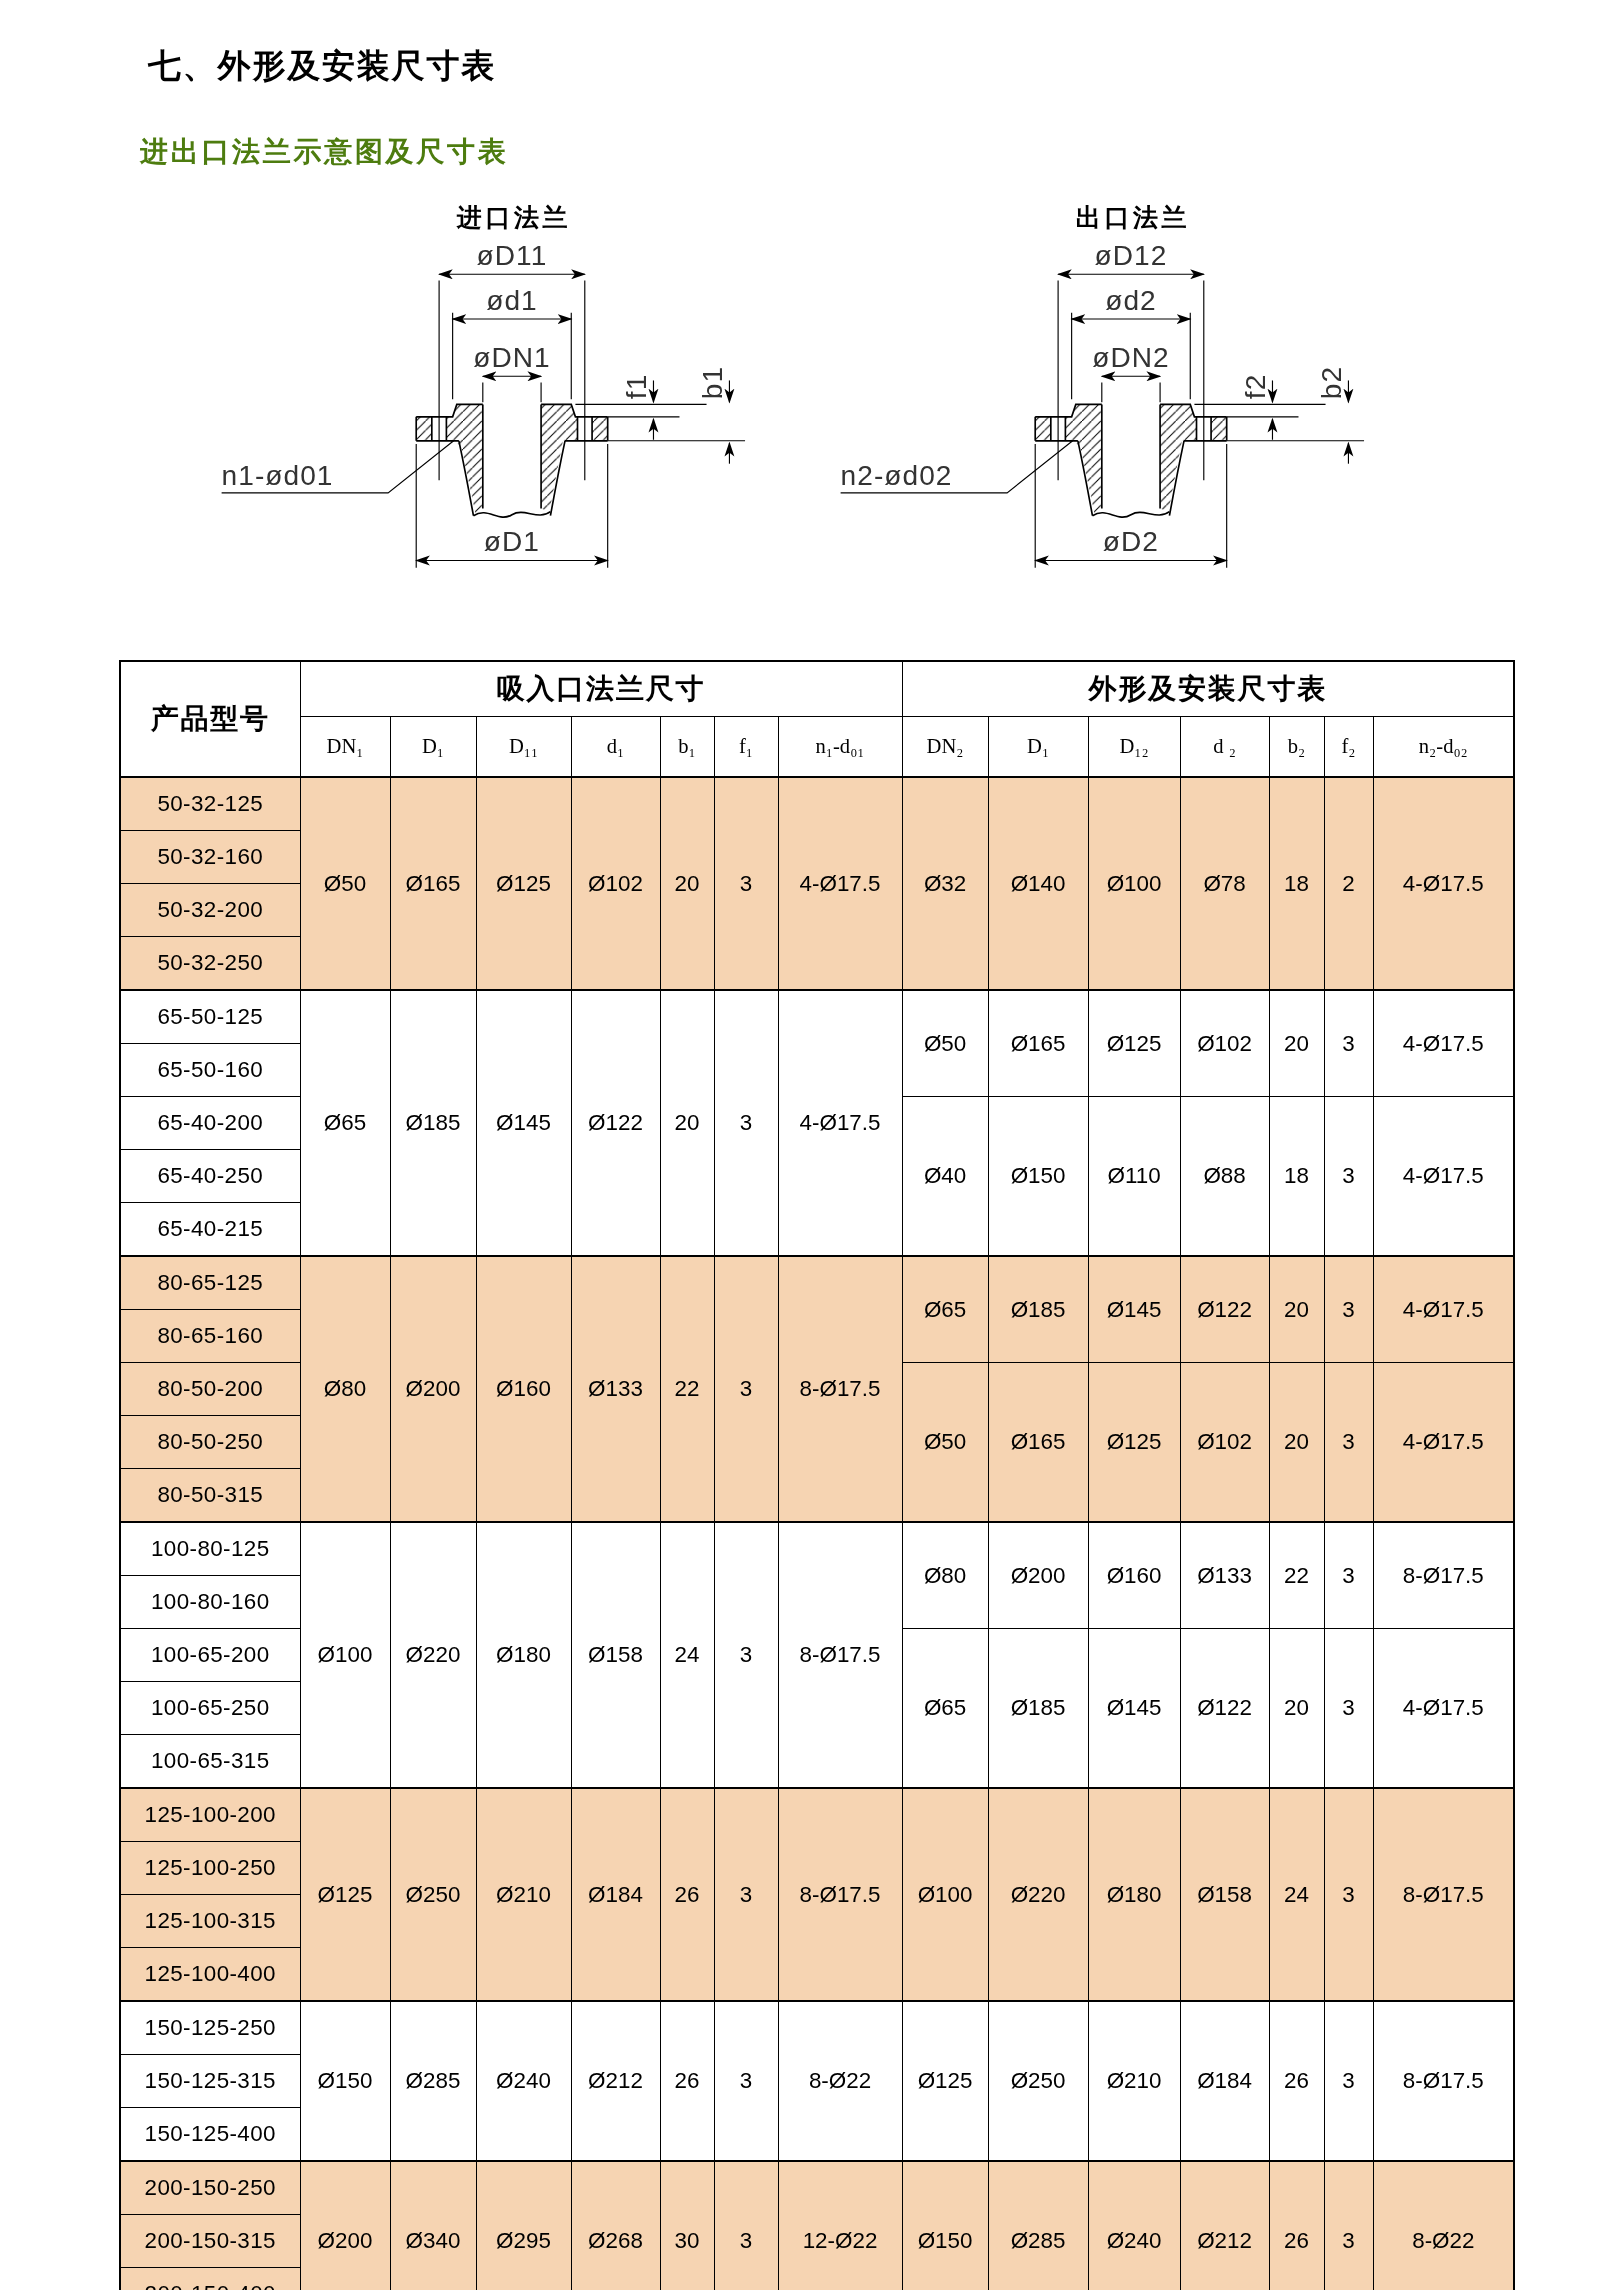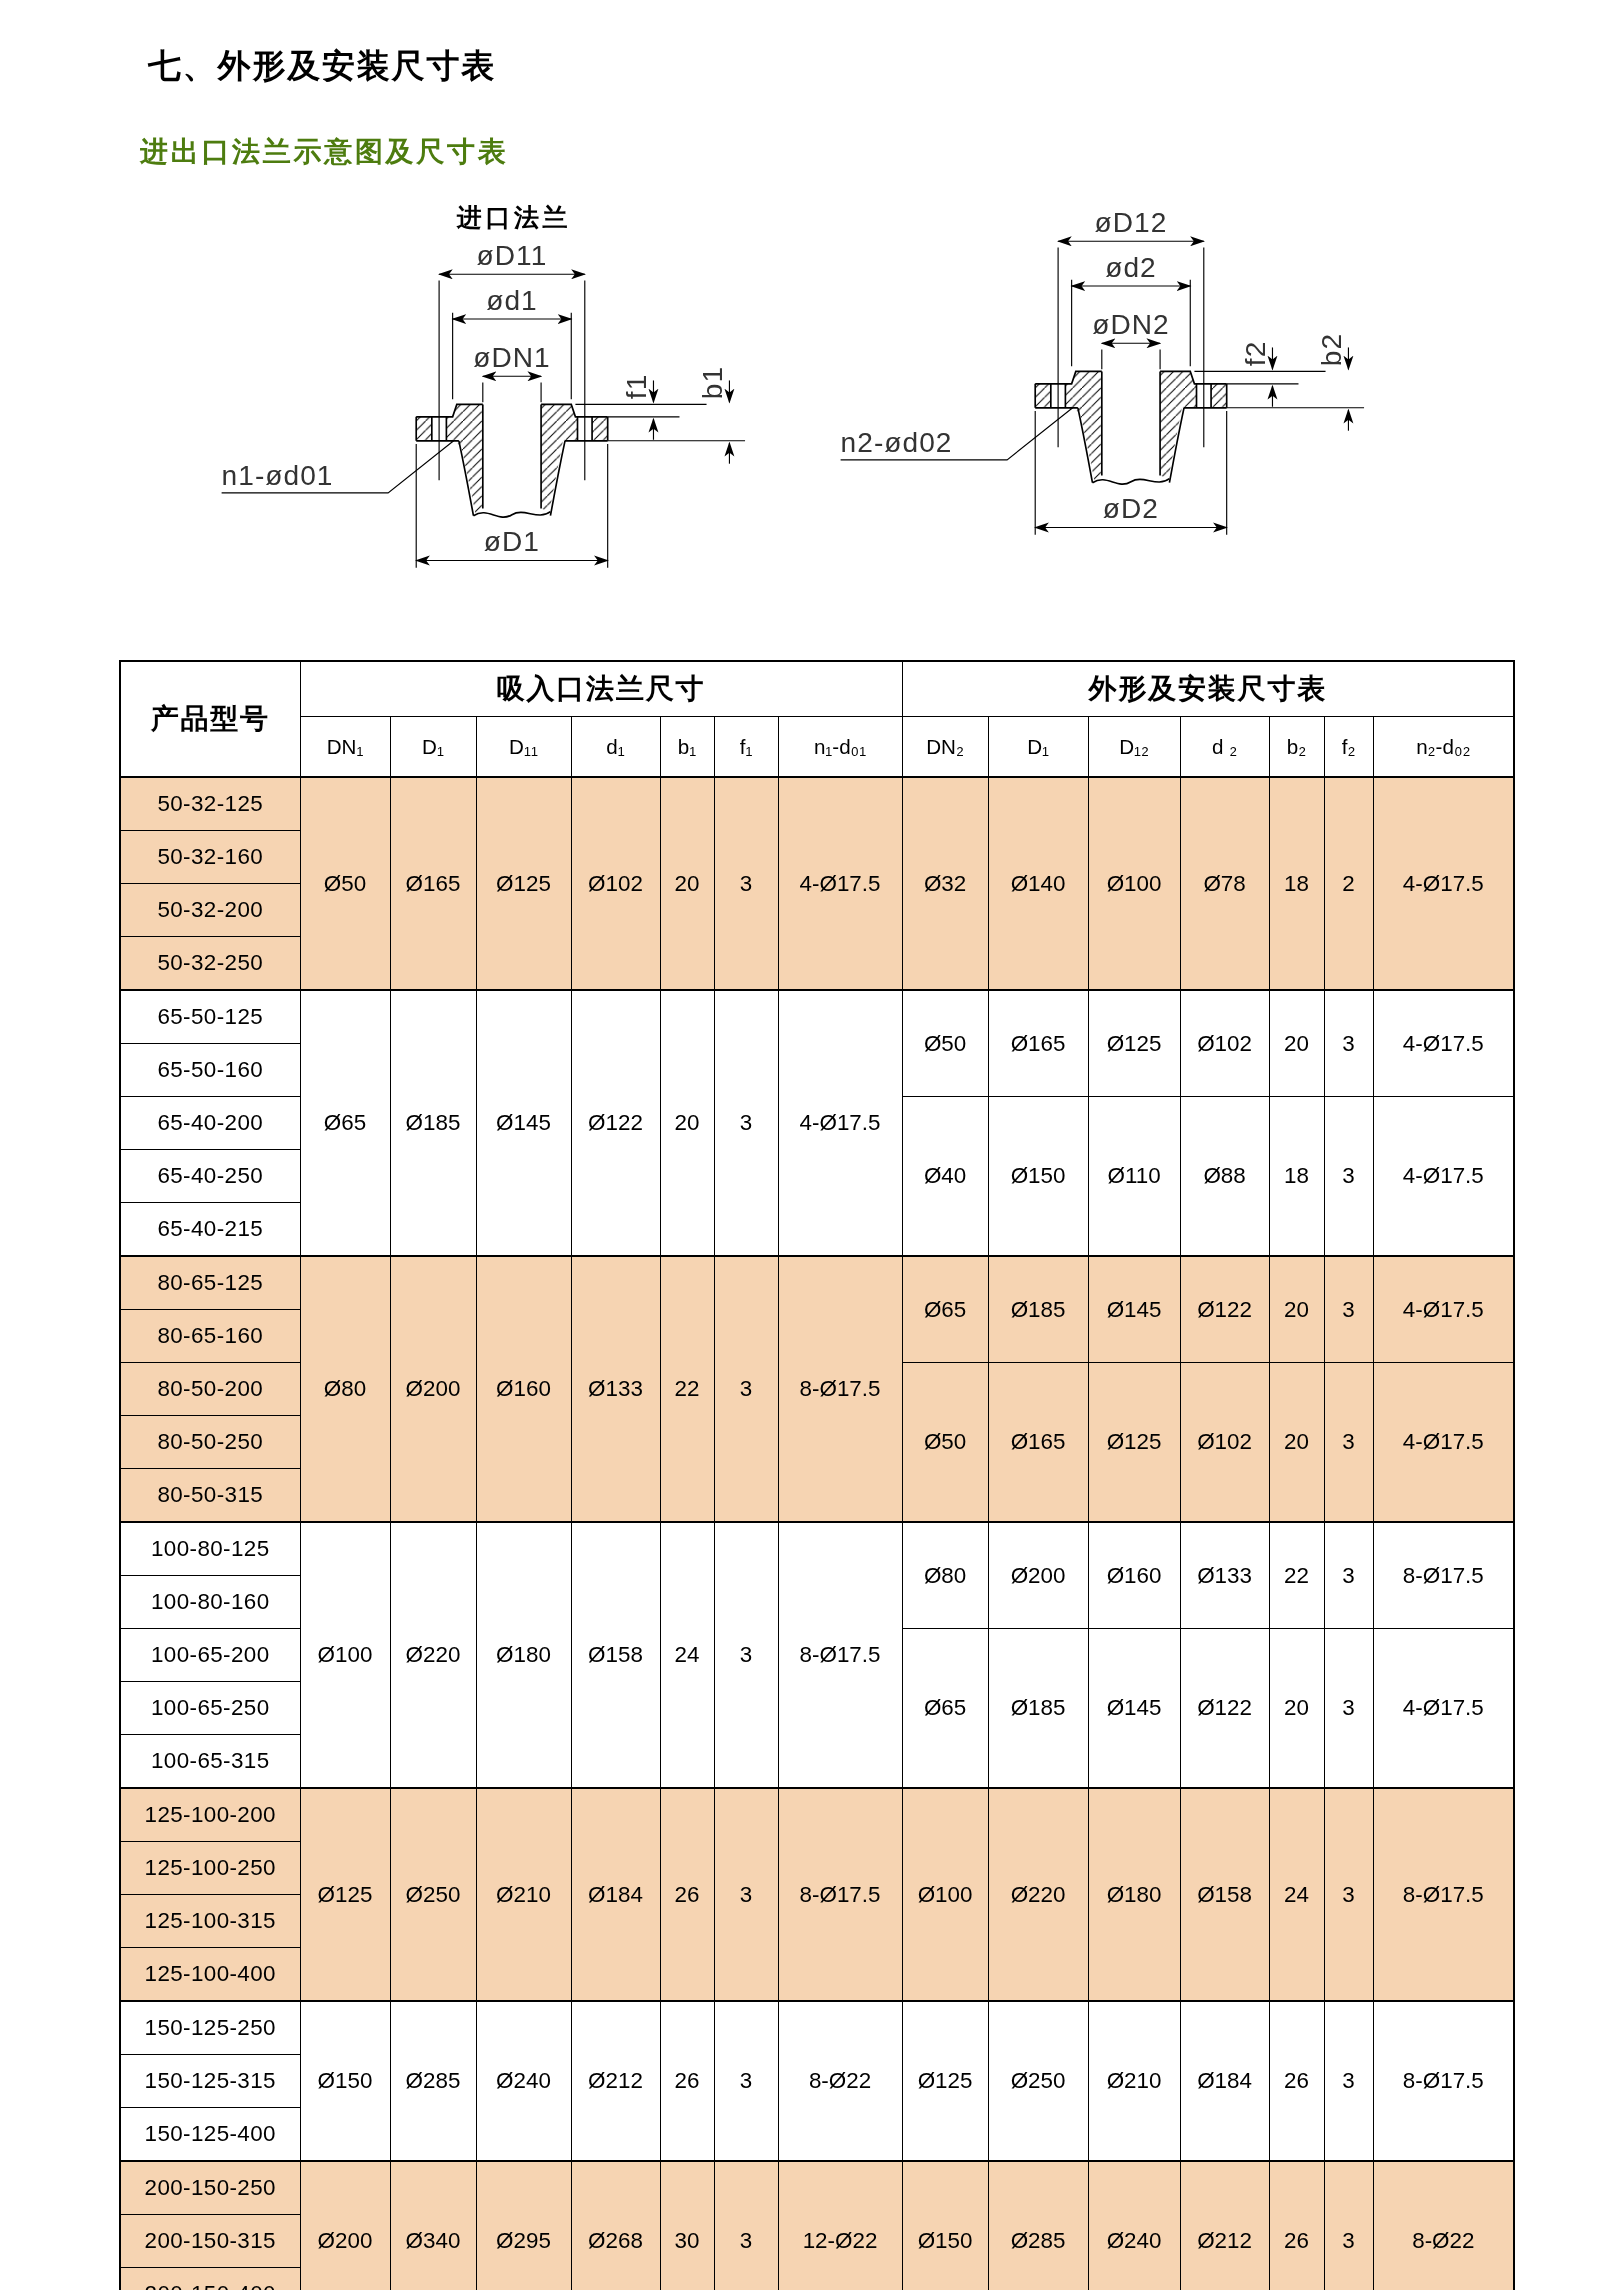--- a/index.html
+++ b/index.html
@@ -45,21 +45,21 @@
     text-align:center;vertical-align:middle;
     padding:0;overflow:hidden;
   }
   .dims-table{border:2.7px solid #000;}
   .dims-table thead th{background:#fff;}
   th.cn-head{
     font-family:"Liberation Serif","DejaVu Serif",serif;
     font-size:28px;font-weight:bold;letter-spacing:1.8px;text-align:center;
   }
   th.col-head{
-    font-family:Liberation Sans, sans-serif;
+    font-family:Liberation Serif, serif;
     font-size:20.6px;font-weight:normal;
     height:59px;
   }
   tr.hrow1 th{height:54px;}
   tbody td{height:52px;font-size:22.4px;}
   td.model{letter-spacing:0.4px;}
   tr.gstart td{border-top:2.7px solid #000;}
   .bg-tan{background:#F6D4B2;}
   .bg-white{background:#ffffff;}
 </style>
@@ -119,20 +119,21 @@
   <text class="cad-text" x="281" y="154" text-anchor="middle">ød1</text>
   <text class="cad-text" x="281" y="209" text-anchor="middle">øDN1</text>
   <text class="cad-text" x="281" y="386" text-anchor="middle">øD1</text>
   <text class="cad-text" transform="translate(410,240) rotate(-90)">f1</text>
   <text class="cad-text" transform="translate(483,240) rotate(-90)">b1</text>
   <text class="cad-text" x="2" y="322">n1-ød01</text>
 </svg>
       </div>
   </div>
   <div class="diagram">
+    <div class="diagram-title">出口法兰</div>
     <div>
 <svg width="573" height="333" viewBox="-5 88 550 320">
   <defs>
     <pattern id="hatch1" patternUnits="userSpaceOnUse" width="9" height="9">
       <path d="M0,9 L9,0" stroke="#000" stroke-width="1"></path>
     </pattern>
     <marker id="arr1" viewBox="0 0 12 8" refX="11" refY="4" markerWidth="13" markerHeight="9" orient="auto-start-reverse">
       <path d="M12,4 L0,0 L3,4 L0,8 Z" fill="#000"></path>
     </marker>
   </defs>

